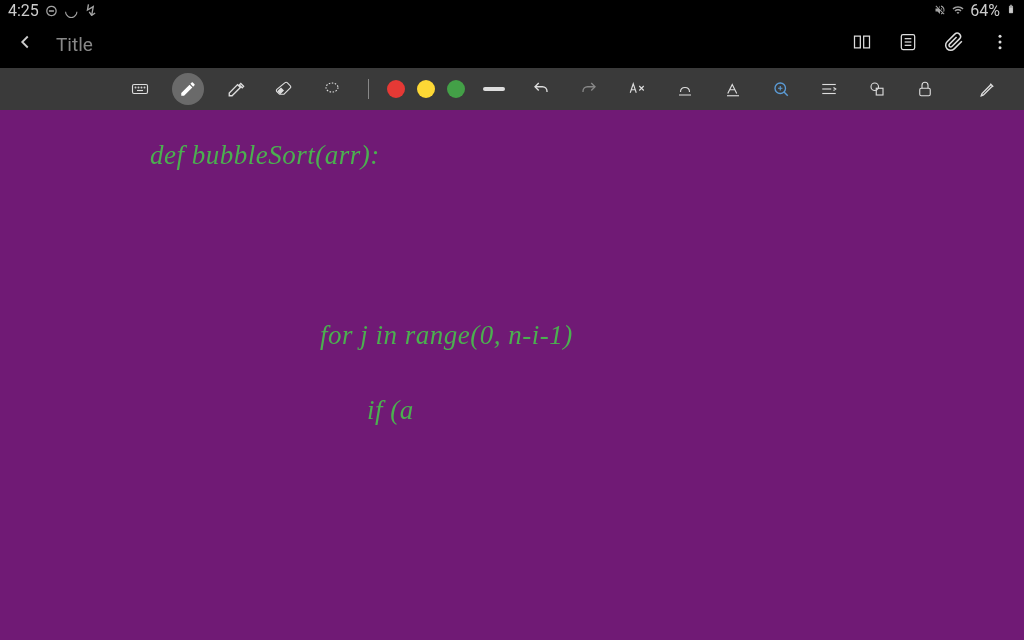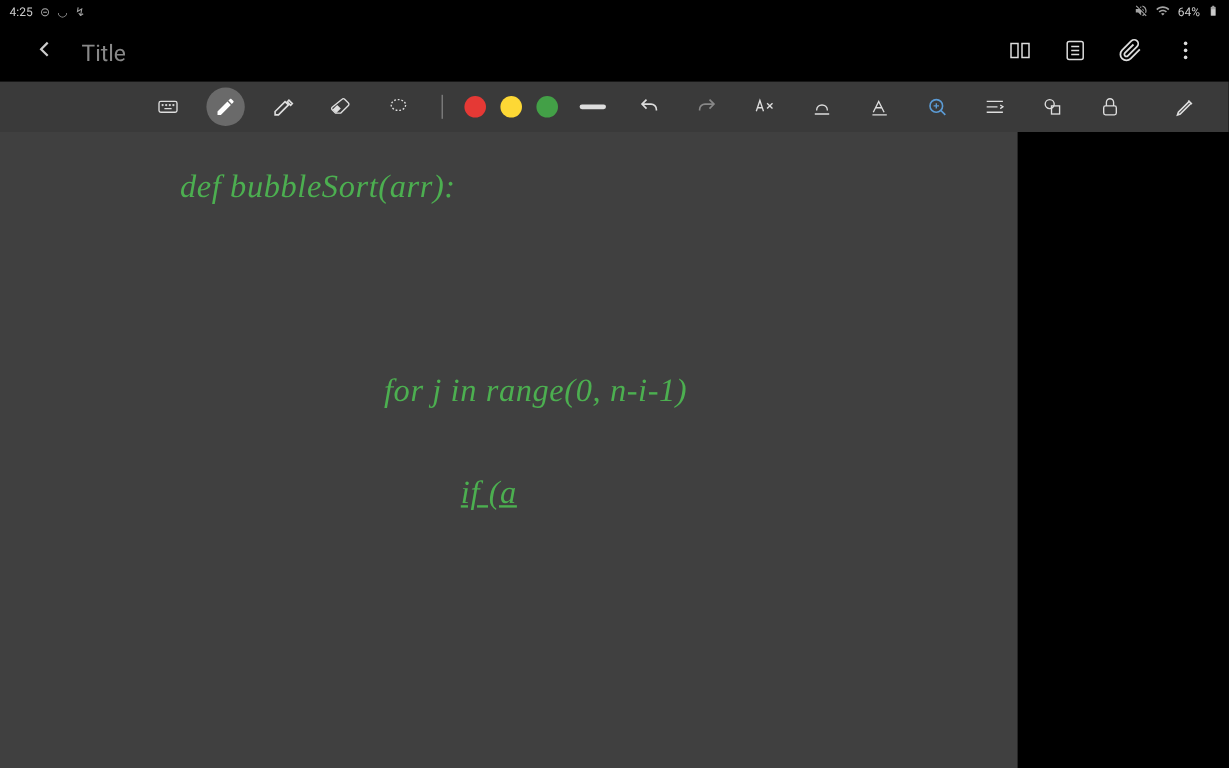--- a/index.html
+++ b/index.html
@@ -9,31 +9,31 @@
     background: #000;
     font-family: -apple-system, BlinkMacSystemFont, "Segoe UI", Roboto, sans-serif;
     overflow: hidden;
     color: #fff;
   }
   .status-bar {
     height: 20px;
     display: flex;
     justify-content: space-between;
     padding: 0 8px;
-    font-size: 10px;
+    font-size: 16px;
     color: #ccc;
   }
   .status-left { display: flex; align-items: center; gap: 6px; }
   .status-right { display: flex; align-items: center; gap: 6px; }
   .status-icon { opacity: 0.8; }
   .header {
     height: 48px;
     display: flex;
     align-items: center;
-    padding: 0 26px;
+    padding: 0 14px;
     gap: 20px;
   }
   .back-arrow { font-size: 22px; color: #ccc; cursor: pointer; }
   .title-text { color: #888; font-size: 19px; flex: 1; }
   .header-right { display: flex; align-items: center; gap: 26px; }
   .header-icon { color: #ddd; font-size: 18px; }
   .toolbar {
     height: 42px;
     background: #3a3a3a;
     display: flex;
@@ -73,23 +73,23 @@
   }
   .thickness-line {
     width: 22px;
     height: 4px;
     background: #ddd;
     border-radius: 2px;
     margin: 0 10px;
   }
   .canvas {
     position: relative;
-    width: 848px;
+    width: 1024px;
     height: 530px;
-    background: #404040;
+    background: #701a75;
     padding-left: 20px;
   }
   .handwriting {
     position: absolute;
     font-family: "Segoe Script", "Comic Sans MS", cursive;
     color: #4caf50;
     font-size: 27px;
     font-style: italic;
     white-space: nowrap;
     letter-spacing: 0.5px;
@@ -260,15 +260,15 @@
   <div class="toolbar-spacer-right"></div>
   <div class="tool-btn">
     <svg class="tool-svg" viewBox="0 0 24 24" fill="none" stroke="#ddd" stroke-width="1.8">
         <path d="M3 21l3-1 12-12-2-2L4 18l-1 3zM15 5l4 4"></path>
       </svg>
   </div>
 </div>
 
 <div class="canvas">
   <div class="handwriting" style="left:150px; top:30px;">def  bubbleSort(arr):</div>
-  <div class="handwriting" style="left:320px; top:200px;">for j in range(0, n-i-1)</div>
-  <div class="handwriting" style="left:384px; top:285px;text-decoration:underline;">if (a</div>
+  <div class="handwriting" style="left:320px; top:210px;">for j in range(0, n-i-1)</div>
+  <div class="handwriting" style="left:367px; top:285px;">if (a</div>
 </div>
 
 </body></html>

